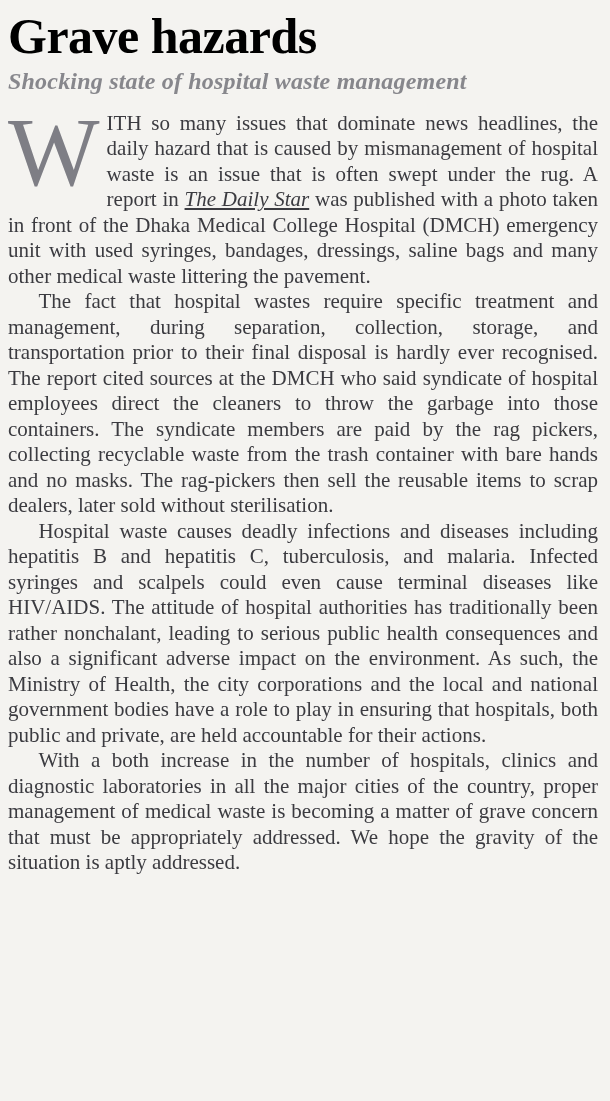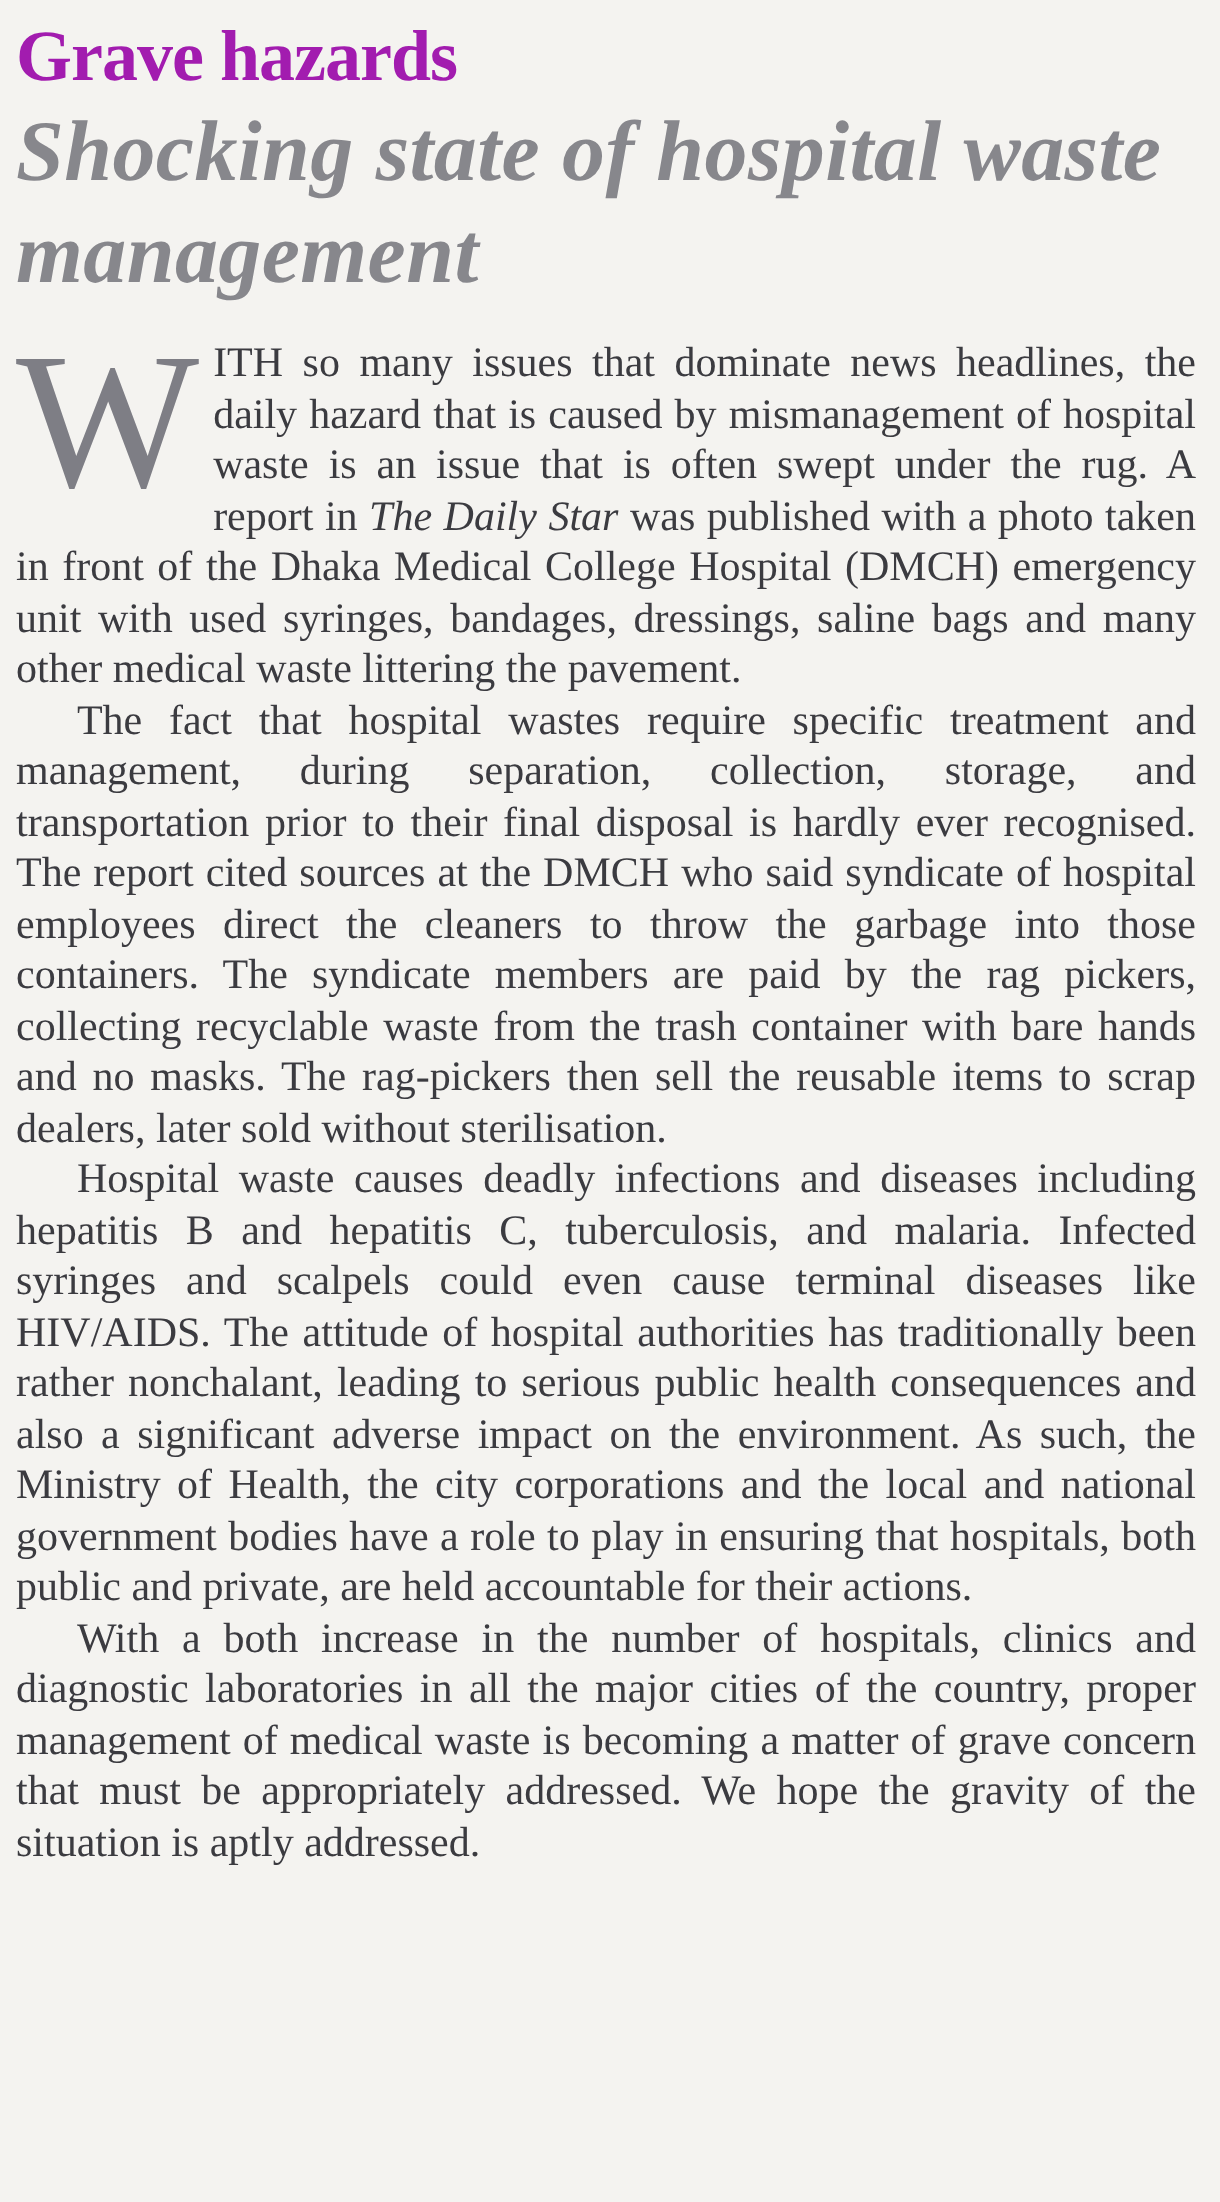--- a/index.html
+++ b/index.html
@@ -14,29 +14,29 @@
     color: #3b3b40;
     overflow: hidden;
   }
   .page {
     box-sizing: border-box;
     width: 610px;
     height: 1101px;
     padding: 6px 12px 0 8px;
   }
   .headline {
-    font-size: 36px;
+    font-size: 50px;
     font-weight: bold;
-    color: #a21caf;
+    color: #000000;
     margin: 4px 0 0 0;
     line-height: 1.05;
     letter-spacing: -0.5px;
   }
   .subhead {
-    font-size: 43px;
+    font-size: 24px;
     font-style: italic;
     font-weight: bold;
     color: #87878c;
     margin: 4px 0 16px 0;
     line-height: 1.18;
     letter-spacing: 0.2px;
   }
   .article-body p {
     font-size: 21px;
     line-height: 1.215;
@@ -51,20 +51,21 @@
   }
   .dropcap {
     float: left;
     font-size: 97px;
     line-height: 0.76;
     color: #7e7e85;
     margin: 5px 7px 0 0;
   }
   .em {
     font-style: italic;
+    text-decoration: underline;
   }
 </style>
 </head>
 <body>
 
 <div class="page">
   <h1 class="headline">Grave hazards</h1>
   <h2 class="subhead">Shocking state of hospital waste management</h2>
   <div class="article-body">
       <p class="first"><span class="dropcap">W</span><span>ITH so many issues that dominate news headlines, the daily hazard that is caused by mismanagement of hospital waste is an issue that is often swept under the rug. A report in </span><span class="em">The Daily Star</span><span> was published with a photo taken in front of the Dhaka Medical College Hospital (DMCH) emergency unit with used syringes, bandages, dressings, saline bags and many other medical waste littering the pavement.</span></p>

